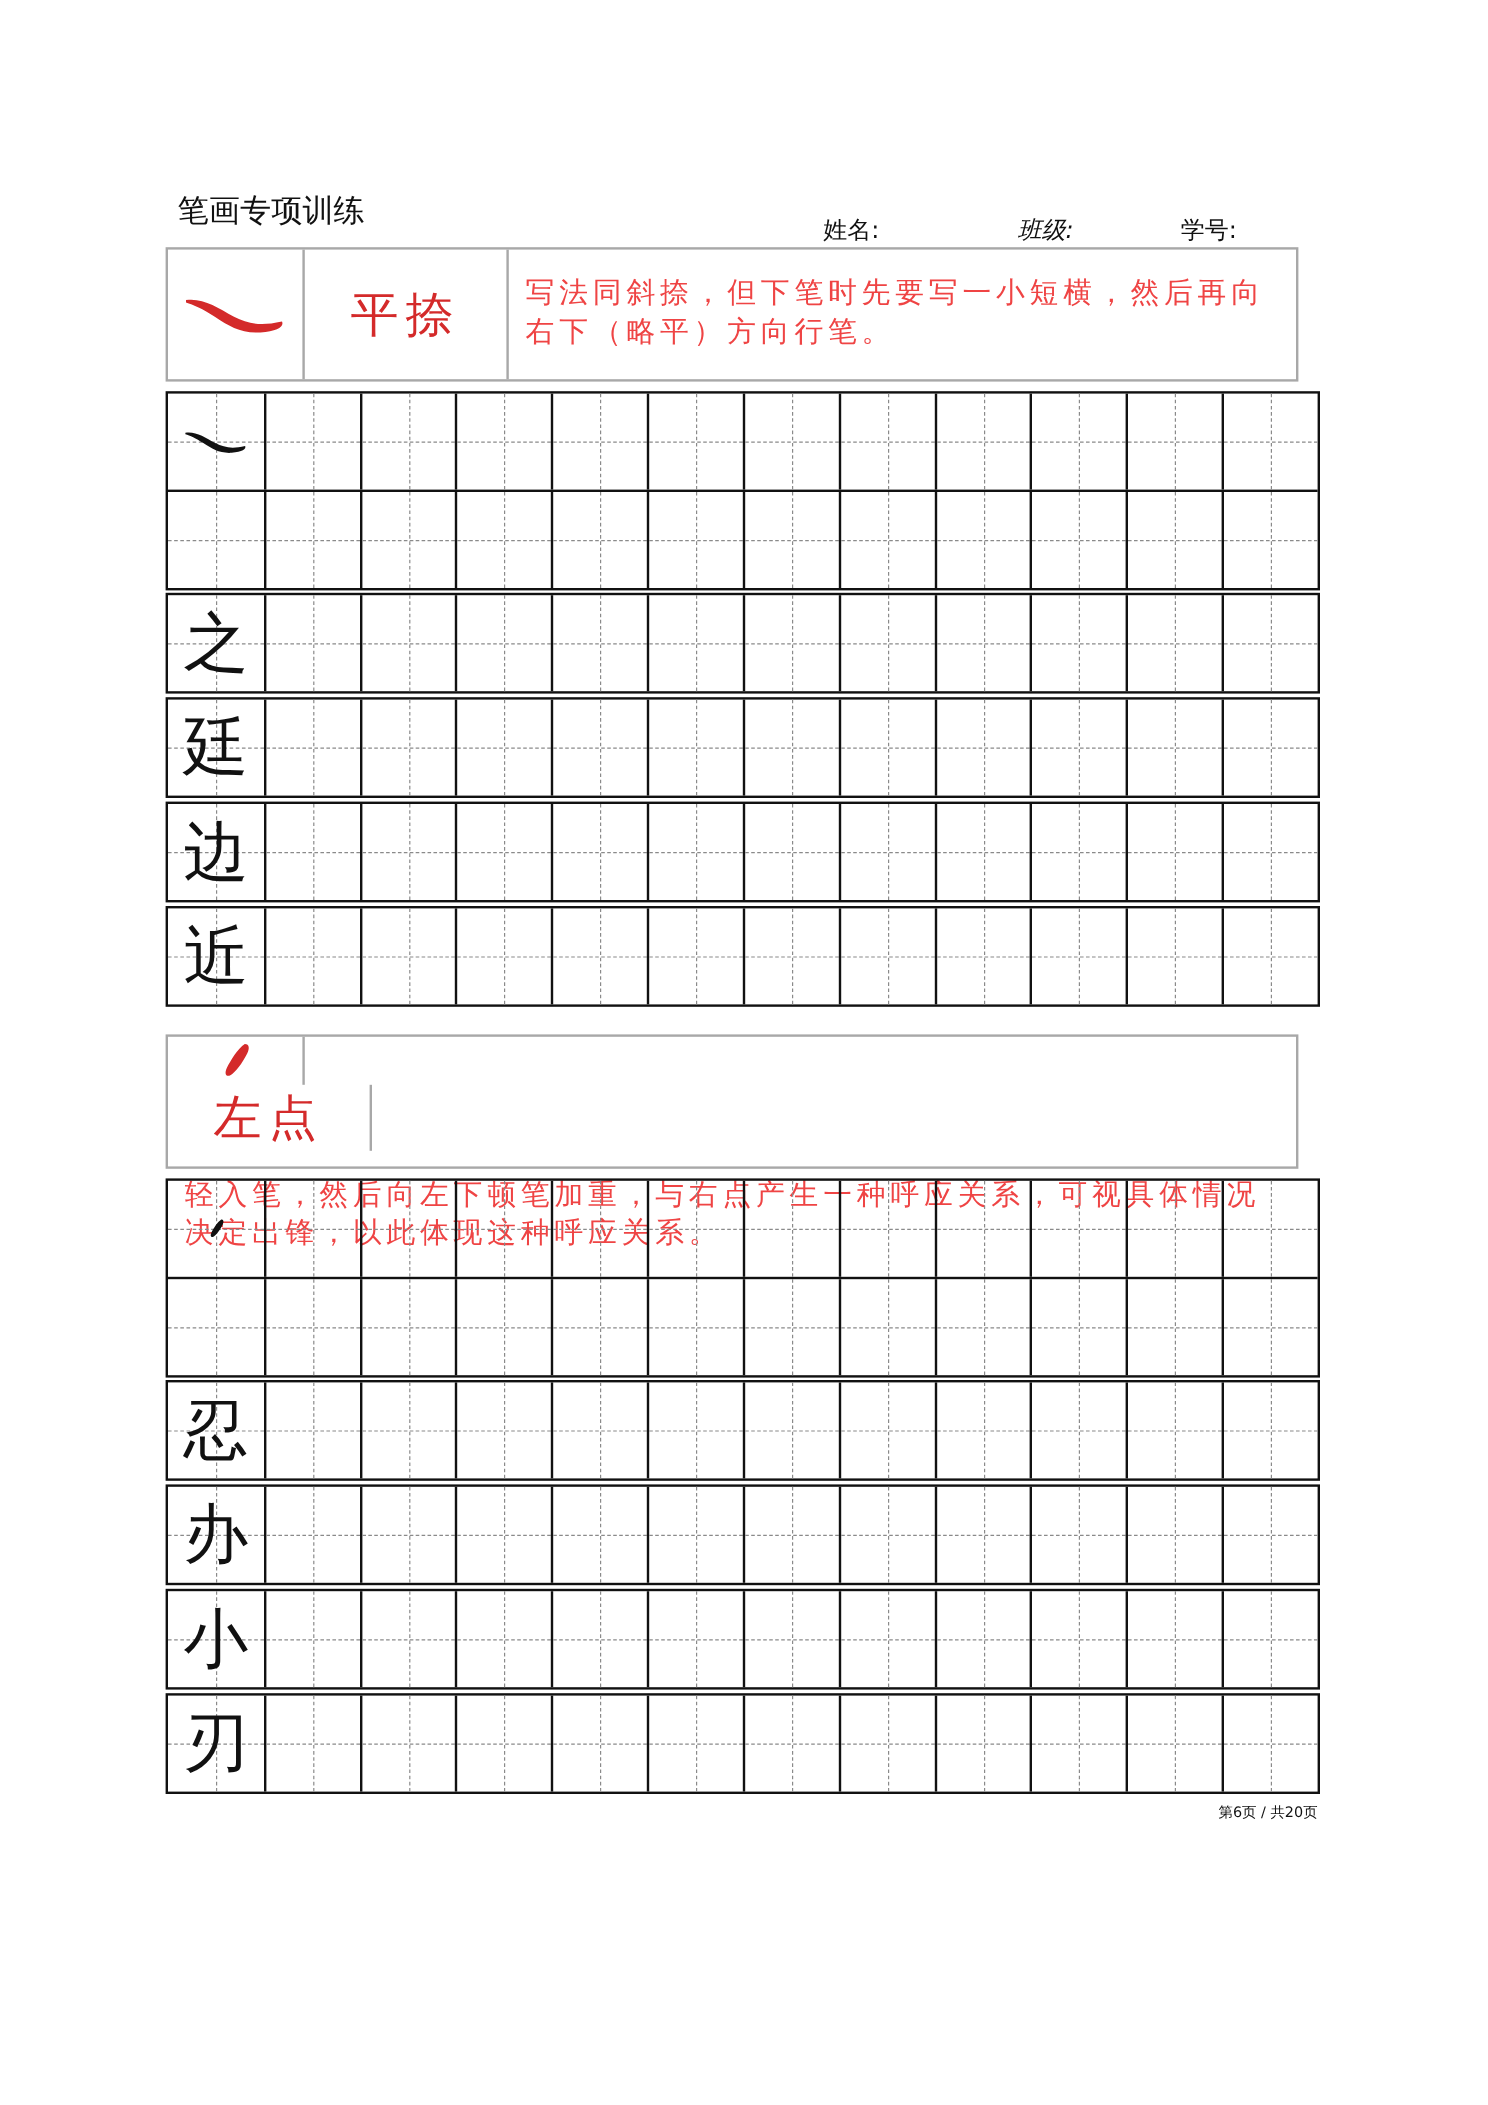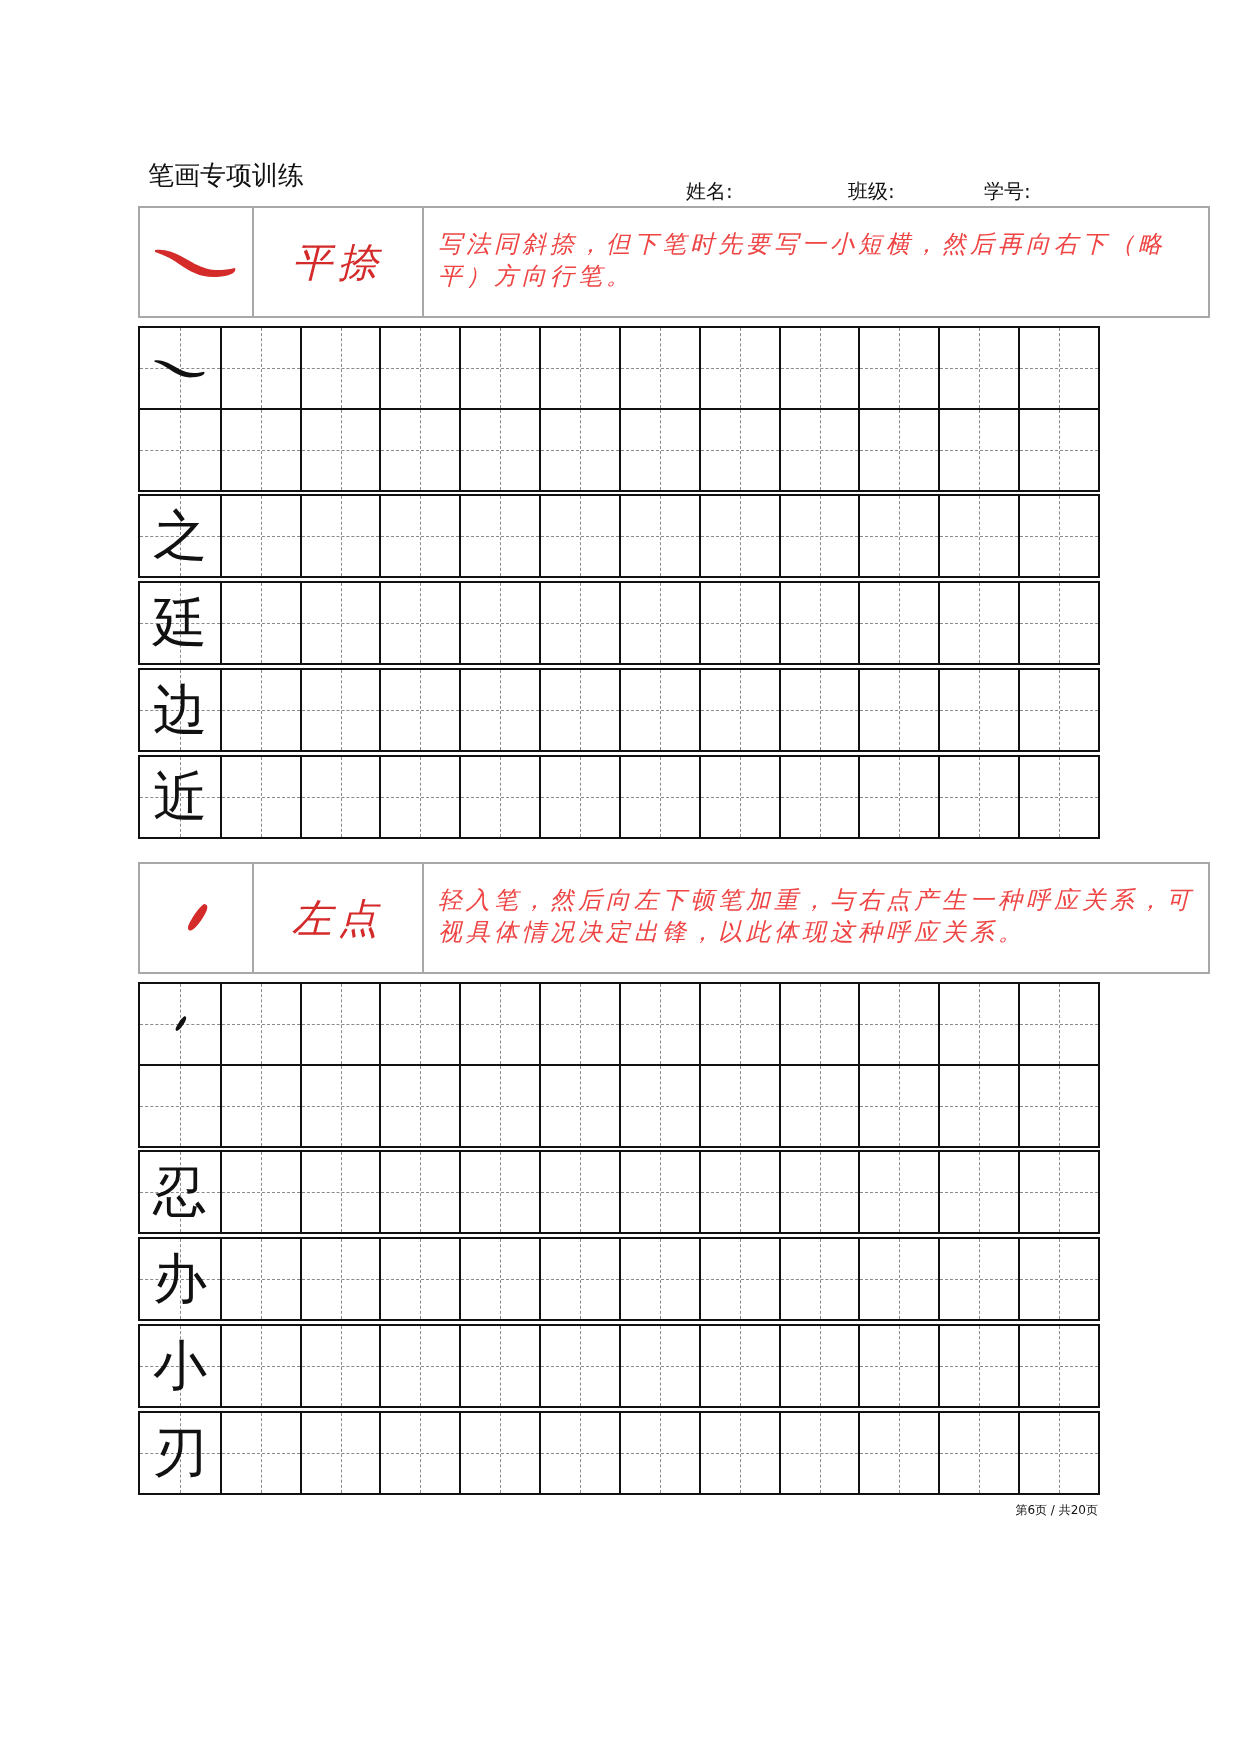--- a/index.html
+++ b/index.html
@@ -1,22 +1,22 @@
 <!DOCTYPE html>
 <html><head>
 <meta charset="utf-8">
 <style>
   html, body { margin:0; padding:0; background:#ffffff; }
   body { width:1240px; height:1754px; position:relative; overflow:hidden;
          font-family:"DejaVu Sans", "Liberation Sans", sans-serif; color:#111; }
   .abs { position:absolute; }
   .title { left:148px; top:158px; font-size:26px; letter-spacing:0px; }
   .field { top:178px; font-size:20px; }
-  .info { position:absolute; left:138px; width:1072px; height:112px;
-          border:2px solid #a8a8a8; box-sizing:border-box; display:flex; background:#fff;font-style:italic; }
+  .info { position:absolute; left:138px; width:944px; height:112px;
+          border:2px solid #a8a8a8; box-sizing:border-box; display:flex; background:#fff; }
   .info .c1 { width:112px; border-right:2px solid #a8a8a8; display:flex; align-items:center; justify-content:center; }
   .info .c2 { width:168px; border-right:2px solid #a8a8a8; display:flex; align-items:center; justify-content:center;
               color:#d42a2a; font-family:"DejaVu Serif", "Liberation Serif", serif; font-size:40px; letter-spacing:6px; }
   .info .c3 { flex:1; padding:20px 14px 0 14px; color:#ef4444;
               font-family:"DejaVu Serif", "Liberation Serif", serif; font-size:24px; line-height:32px; letter-spacing:4px; }
   .grid { position:absolute; left:138px; width:962px; border:2px solid #111; box-sizing:border-box; }
   .row { display:flex; height:80px; }
   .row + .row { border-top:2px solid #111; }
   .cell { width:80px; height:100%; box-sizing:border-box; position:relative; }
   .cell + .cell { border-left:2px solid #111; }
@@ -24,21 +24,21 @@
   .cell::after { content:""; position:absolute; top:50%; left:0; right:0; border-top:1.5px dashed #8a8a8a; }
   .cell .ch { position:absolute; inset:0; display:flex; align-items:center; justify-content:center;
               font-family:"DejaVu Serif", "Liberation Serif", serif; font-size:54px; z-index:2; color:#111; }
   .footer { right:142px; top:1502px; font-size:12px; }
 </style>
 </head>
 <body>
 
 <div class="abs title">笔画专项训练</div>
 <div class="abs field" style="left:686px;">姓名:</div>
-<div class="abs field" style="left:848px;">班级:</div>
+<div class="abs field" style="left:848px;font-style:italic;">班级:</div>
 <div class="abs field" style="left:984px;">学号:</div>
 
 <div class="info" style="top:206px;">
   <div class="c1">
     <svg width="90" height="40" viewBox="0 0 90 40">
       <path d="M4 8 C18 6 30 14 44 22 C56 28 66 30 84 26 C86 30 80 34 66 35 C50 36 40 30 28 22 C18 15 10 12 4 10 Z" fill="#d42a2a"></path>
     </svg>
   </div>
   <div class="c2">平捺</div>
   <div class="c3">写法同斜捺，但下笔时先要写一小短横，然后再向右下（略平）方向行笔。</div>
@@ -147,21 +147,21 @@
       <div class="cell"></div>
       <div class="cell"></div>
       <div class="cell"></div>
       <div class="cell"></div>
       <div class="cell"></div>
       <div class="cell"></div>
       <div class="cell"></div>
   </div>
 </div>
 
-<div class="info" style="top:862px;">
+<div class="info" style="top:862px;flex-direction:column;">
   <div class="c1">
     <svg width="40" height="40" viewBox="0 0 40 40">
       <path d="M28 6 C32 6 32 10 30 14 C26 22 20 30 16 32 C12 34 11 30 13 26 C16 20 22 10 28 6 Z" fill="#d42a2a"></path>
     </svg>
   </div>
   <div class="c2">左点</div>
   <div class="c3">轻入笔，然后向左下顿笔加重，与右点产生一种呼应关系，可视具体情况决定出锋，以此体现这种呼应关系。</div>
 </div>
 
 <div class="grid" style="top:982px;">

